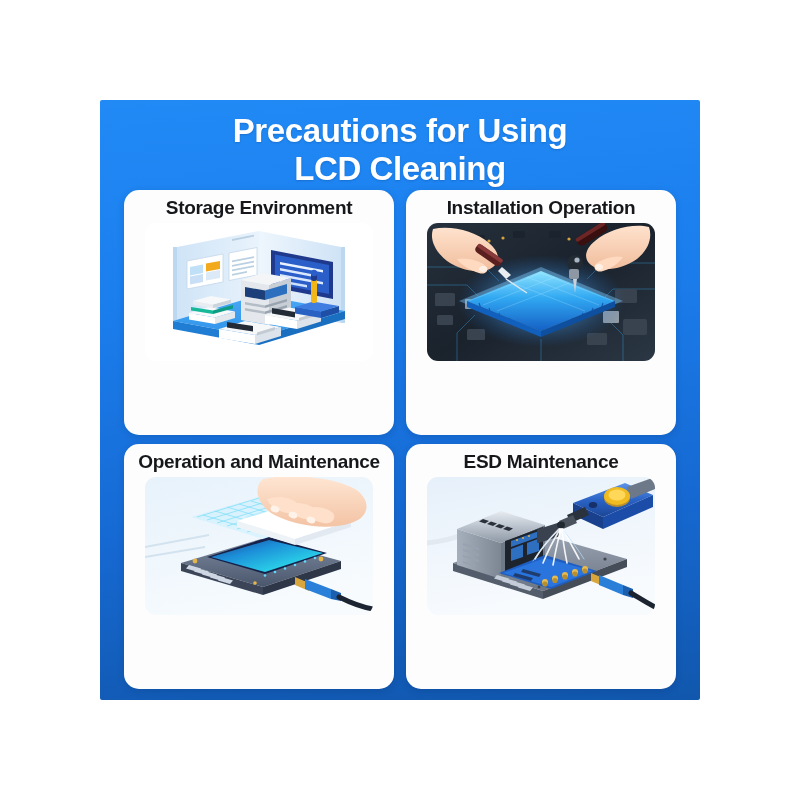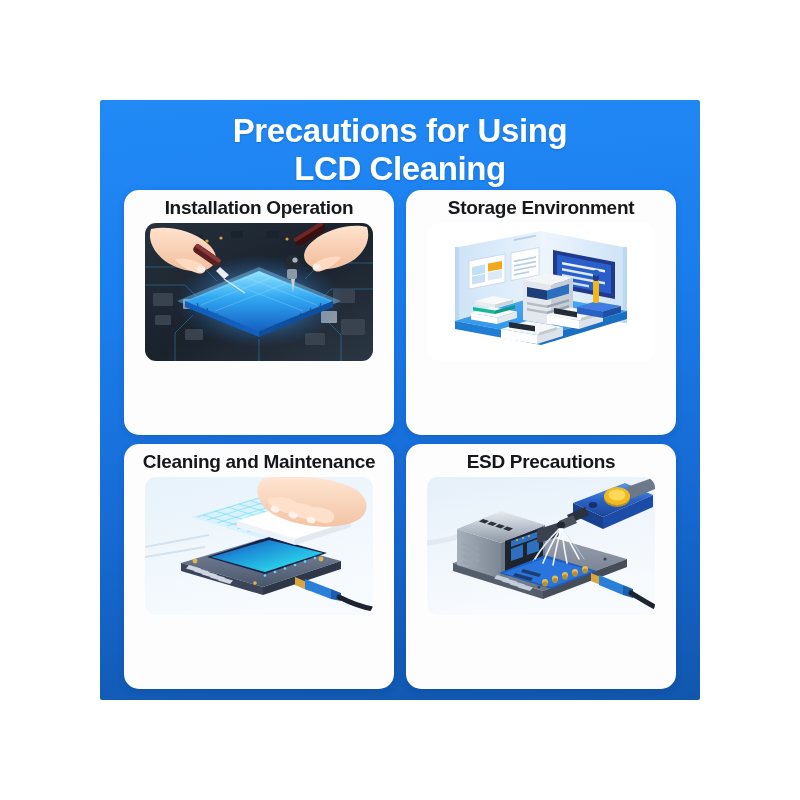--- a/index.html
+++ b/index.html
@@ -97,20 +97,130 @@
 <div id="root">
 
   <div class="panel">
 
     <h1 class="title">
       <span class="line">Precautions for Using</span>
       <span class="line">LCD Cleaning</span>
     </h1>
 
     <div class="grid">
+
+      <div class="card">
+        <div class="card-title">Storage Environment</div>
+        <div class="card-media">
+          <svg viewBox="0 0 228 138" xmlns="http://www.w3.org/2000/svg">
+            <defs>
+              <linearGradient id="c1bg" x1="0" y1="0" x2="0" y2="1">
+                <stop offset="0" stop-color="#ffffff"></stop>
+                  <stop offset="1" stop-color="#ffffff"></stop>
+              </linearGradient>
+              <linearGradient id="wallL" x1="0" y1="0" x2="1" y2="0">
+                <stop offset="0" stop-color="#cfe4f7"></stop>
+                  <stop offset="1" stop-color="#e9f3fc"></stop>
+              </linearGradient>
+              <linearGradient id="wallR" x1="0" y1="0" x2="1" y2="0">
+                <stop offset="0" stop-color="#eef6fd"></stop>
+                  <stop offset="1" stop-color="#cfe3f6"></stop>
+              </linearGradient>
+              <linearGradient id="floorG" x1="0" y1="0" x2="0" y2="1">
+                <stop offset="0" stop-color="#4aa8f4"></stop>
+                  <stop offset="1" stop-color="#2f93ea"></stop>
+              </linearGradient>
+            </defs>
+            <rect width="228" height="138" fill="url(#c1bg)"></rect>
+
+            <polygon points="32,24 114,8 114,84 32,100" fill="url(#wallL)"></polygon>
+            <polygon points="114,8 196,24 196,100 114,84" fill="url(#wallR)"></polygon>
+
+            <polygon points="28,24 32,24 32,100 28,100" fill="#bcd8f0"></polygon>
+            <polygon points="196,24 200,24 200,100 196,100" fill="#bcd8f0"></polygon>
+
+            <polygon points="114,72 200,88 114,114 28,98" fill="url(#floorG)"></polygon>
+            <polygon points="28,98 114,114 114,122 28,106" fill="#1f7ed4"></polygon>
+            <polygon points="114,114 200,88 200,96 114,122" fill="#1a6fc0"></polygon>
+
+            <g>
+              <polygon points="42,38 78,31 78,59 42,66" fill="#ffffff" stroke="#c3d7e8" stroke-width="0.8"></polygon>
+              <polygon points="45,44 58,41.5 58,50 45,52.5" fill="#bfe0f7"></polygon>
+              <polygon points="61,40.5 75,38 75,46 61,48.5" fill="#f2aa1c"></polygon>
+              <polygon points="45,53.5 58,51 58,59 45,61.5" fill="#c9dff5"></polygon>
+              <polygon points="61,49.5 75,47 75,55 61,57.5" fill="#dce9f7"></polygon>
+            </g>
+            <g>
+              <polygon points="84,30 112,24.5 112,52 84,57.5" fill="#ffffff" stroke="#c3d7e8" stroke-width="0.8"></polygon>
+              <rect x="87" y="33" width="22" height="1.8" fill="#b9cfe2" transform="skewY(-11)"></rect>
+              <polygon points="87,37.5 109,33.2 109,35 87,39.3" fill="#b9cfe2"></polygon>
+              <polygon points="87,42 109,37.7 109,39.5 87,43.8" fill="#b9cfe2"></polygon>
+              <polygon points="87,46.5 109,42.2 109,44 87,48.3" fill="#b9cfe2"></polygon>
+              <polygon points="87,51 102,48 102,49.8 87,52.8" fill="#b9cfe2"></polygon>
+            </g>
+
+            <g>
+              <polygon points="126,27 188,39 188,76 126,64" fill="#1f3a8c"></polygon>
+              <polygon points="130,31.5 184,42 184,71 130,60.5" fill="#2a5fc9"></polygon>
+              <polygon points="135,39 178,47 178,49.5 135,41.5" fill="#e9f2ff"></polygon>
+              <polygon points="135,45 170,51.8 170,54.3 135,47.5" fill="#dbe9ff"></polygon>
+              <polygon points="135,51 178,59 178,61.5 135,53.5" fill="#dbe9ff"></polygon>
+              <polygon points="135,57 162,62 162,64.5 135,59.5" fill="#cfe0fb"></polygon>
+            </g>
+
+            <g>
+              <polygon points="96,57 124,62 124,102 96,97" fill="#e4e8ec"></polygon>
+              <polygon points="124,62 146,55 146,95 124,102" fill="#c8ced6"></polygon>
+              <polygon points="96,57 118,50 146,55 124,62" fill="#f3f5f7"></polygon>
+              <polygon points="100,64 120,67.5 120,77 100,73.5" fill="#1c3f7a"></polygon>
+              <polygon points="120,67.5 142,61 142,70.5 120,77" fill="#2c6fbe"></polygon>
+              <polygon points="100,79 120,82.5 120,85 100,81.5" fill="#b4bcc6"></polygon>
+              <polygon points="100,85 120,88.5 120,91 100,87.5" fill="#b4bcc6"></polygon>
+              <polygon points="120,82.5 142,76 142,78.5 120,85" fill="#9aa4b0"></polygon>
+              <polygon points="120,88.5 142,82 142,84.5 120,91" fill="#9aa4b0"></polygon>
+            </g>
+
+            <g>
+              <polygon points="44,90 70,94.5 70,101 44,96.5" fill="#ffffff"></polygon>
+              <polygon points="70,94.5 90,88.5 90,95 70,101" fill="#e3e8ed"></polygon>
+              <polygon points="44,90 64,84 90,88.5 70,94.5" fill="#f7f9fb"></polygon>
+              <polygon points="46,84 68,87.5 68,91 46,87.5" fill="#16b89a"></polygon>
+              <polygon points="68,87.5 88,82 88,85.5 68,91" fill="#0f9c84"></polygon>
+              <polygon points="48,78 68,81.5 68,85 48,81.5" fill="#e9edf1"></polygon>
+              <polygon points="68,81.5 86,76.5 86,80 68,85" fill="#ccd3da"></polygon>
+              <polygon points="48,78 66,73 86,76.5 68,81.5" fill="#f6f8fa"></polygon>
+            </g>
+
+            <g>
+              <polygon points="74,106 110,112 110,121 74,115" fill="#ffffff"></polygon>
+              <polygon points="110,112 136,104 136,113 110,121" fill="#dde3ea"></polygon>
+              <polygon points="74,106 100,98 136,104 110,112" fill="#f5f7f9"></polygon>
+              <polygon points="82,104.5 108,108.5 108,103 82,99" fill="#222b36"></polygon>
+              <polygon points="112,109.5 130,104 130,107 112,112.5" fill="#c3cad2"></polygon>
+            </g>
+
+            <g>
+              <polygon points="120,92 152,97.5 152,106 120,100.5" fill="#ffffff"></polygon>
+              <polygon points="152,97.5 176,90 176,98.5 152,106" fill="#dde3ea"></polygon>
+              <polygon points="120,92 144,84.5 176,90 152,97.5" fill="#f5f7f9"></polygon>
+              <polygon points="127,90.5 150,94.5 150,89 127,85" fill="#222b36"></polygon>
+              <polygon points="154,95 172,89.5 172,92.5 154,98" fill="#c3cad2"></polygon>
+            </g>
+
+            <g>
+              <polygon points="150,84 176,88.5 176,95 150,90.5" fill="#2a62c4"></polygon>
+              <polygon points="176,88.5 194,83 194,89.5 176,95" fill="#1e4ea6"></polygon>
+              <polygon points="150,84 168,78.5 194,83 176,88.5" fill="#3f7ee0"></polygon>
+              <rect x="166" y="56" width="6" height="24" rx="2" fill="#f2b717"></rect>
+              <rect x="166" y="50" width="6" height="8" rx="2.5" fill="#1f3a8c"></rect>
+              <circle cx="169" cy="50" r="3.2" fill="#2a5fc9"></circle>
+            </g>
+          </svg>
+        </div>
+      </div>
 
       <div class="card">
         <div class="card-title">Installation Operation</div>
         <div class="card-media">
           <svg viewBox="0 0 228 138" xmlns="http://www.w3.org/2000/svg">
             <defs>
               <linearGradient id="pcbG" x1="0" y1="0" x2="1" y2="1">
                 <stop offset="0" stop-color="#26313d"></stop>
                   <stop offset="0.5" stop-color="#1a222c"></stop>
                 <stop offset="1" stop-color="#2b3744"></stop>
@@ -219,131 +329,21 @@
               <circle cx="148" cy="40" r="8" fill="#222a33"></circle>
               <circle cx="150" cy="37" r="2.6" fill="#a9b5c2"></circle>
               <rect x="142" y="46" width="10" height="10" rx="2" fill="#8d98a4"></rect>
               <polygon points="146,56 148,70 150,56" fill="#c9d2db"></polygon>
             </g>
           </svg>
         </div>
       </div>
 
       <div class="card">
-        <div class="card-title">Storage Environment</div>
-        <div class="card-media">
-          <svg viewBox="0 0 228 138" xmlns="http://www.w3.org/2000/svg">
-            <defs>
-              <linearGradient id="c1bg" x1="0" y1="0" x2="0" y2="1">
-                <stop offset="0" stop-color="#ffffff"></stop>
-                  <stop offset="1" stop-color="#ffffff"></stop>
-              </linearGradient>
-              <linearGradient id="wallL" x1="0" y1="0" x2="1" y2="0">
-                <stop offset="0" stop-color="#cfe4f7"></stop>
-                  <stop offset="1" stop-color="#e9f3fc"></stop>
-              </linearGradient>
-              <linearGradient id="wallR" x1="0" y1="0" x2="1" y2="0">
-                <stop offset="0" stop-color="#eef6fd"></stop>
-                  <stop offset="1" stop-color="#cfe3f6"></stop>
-              </linearGradient>
-              <linearGradient id="floorG" x1="0" y1="0" x2="0" y2="1">
-                <stop offset="0" stop-color="#4aa8f4"></stop>
-                  <stop offset="1" stop-color="#2f93ea"></stop>
-              </linearGradient>
-            </defs>
-            <rect width="228" height="138" fill="url(#c1bg)"></rect>
-
-            <polygon points="32,24 114,8 114,84 32,100" fill="url(#wallL)"></polygon>
-            <polygon points="114,8 196,24 196,100 114,84" fill="url(#wallR)"></polygon>
-
-            <polygon points="28,24 32,24 32,100 28,100" fill="#bcd8f0"></polygon>
-            <polygon points="196,24 200,24 200,100 196,100" fill="#bcd8f0"></polygon>
-
-            <polygon points="114,72 200,88 114,114 28,98" fill="url(#floorG)"></polygon>
-            <polygon points="28,98 114,114 114,122 28,106" fill="#1f7ed4"></polygon>
-            <polygon points="114,114 200,88 200,96 114,122" fill="#1a6fc0"></polygon>
-
-            <g>
-              <polygon points="42,38 78,31 78,59 42,66" fill="#ffffff" stroke="#c3d7e8" stroke-width="0.8"></polygon>
-              <polygon points="45,44 58,41.5 58,50 45,52.5" fill="#bfe0f7"></polygon>
-              <polygon points="61,40.5 75,38 75,46 61,48.5" fill="#f2aa1c"></polygon>
-              <polygon points="45,53.5 58,51 58,59 45,61.5" fill="#c9dff5"></polygon>
-              <polygon points="61,49.5 75,47 75,55 61,57.5" fill="#dce9f7"></polygon>
-            </g>
-            <g>
-              <polygon points="84,30 112,24.5 112,52 84,57.5" fill="#ffffff" stroke="#c3d7e8" stroke-width="0.8"></polygon>
-              <rect x="87" y="33" width="22" height="1.8" fill="#b9cfe2" transform="skewY(-11)"></rect>
-              <polygon points="87,37.5 109,33.2 109,35 87,39.3" fill="#b9cfe2"></polygon>
-              <polygon points="87,42 109,37.7 109,39.5 87,43.8" fill="#b9cfe2"></polygon>
-              <polygon points="87,46.5 109,42.2 109,44 87,48.3" fill="#b9cfe2"></polygon>
-              <polygon points="87,51 102,48 102,49.8 87,52.8" fill="#b9cfe2"></polygon>
-            </g>
-
-            <g>
-              <polygon points="126,27 188,39 188,76 126,64" fill="#1f3a8c"></polygon>
-              <polygon points="130,31.5 184,42 184,71 130,60.5" fill="#2a5fc9"></polygon>
-              <polygon points="135,39 178,47 178,49.5 135,41.5" fill="#e9f2ff"></polygon>
-              <polygon points="135,45 170,51.8 170,54.3 135,47.5" fill="#dbe9ff"></polygon>
-              <polygon points="135,51 178,59 178,61.5 135,53.5" fill="#dbe9ff"></polygon>
-              <polygon points="135,57 162,62 162,64.5 135,59.5" fill="#cfe0fb"></polygon>
-            </g>
-
-            <g>
-              <polygon points="96,57 124,62 124,102 96,97" fill="#e4e8ec"></polygon>
-              <polygon points="124,62 146,55 146,95 124,102" fill="#c8ced6"></polygon>
-              <polygon points="96,57 118,50 146,55 124,62" fill="#f3f5f7"></polygon>
-              <polygon points="100,64 120,67.5 120,77 100,73.5" fill="#1c3f7a"></polygon>
-              <polygon points="120,67.5 142,61 142,70.5 120,77" fill="#2c6fbe"></polygon>
-              <polygon points="100,79 120,82.5 120,85 100,81.5" fill="#b4bcc6"></polygon>
-              <polygon points="100,85 120,88.5 120,91 100,87.5" fill="#b4bcc6"></polygon>
-              <polygon points="120,82.5 142,76 142,78.5 120,85" fill="#9aa4b0"></polygon>
-              <polygon points="120,88.5 142,82 142,84.5 120,91" fill="#9aa4b0"></polygon>
-            </g>
-
-            <g>
-              <polygon points="44,90 70,94.5 70,101 44,96.5" fill="#ffffff"></polygon>
-              <polygon points="70,94.5 90,88.5 90,95 70,101" fill="#e3e8ed"></polygon>
-              <polygon points="44,90 64,84 90,88.5 70,94.5" fill="#f7f9fb"></polygon>
-              <polygon points="46,84 68,87.5 68,91 46,87.5" fill="#16b89a"></polygon>
-              <polygon points="68,87.5 88,82 88,85.5 68,91" fill="#0f9c84"></polygon>
-              <polygon points="48,78 68,81.5 68,85 48,81.5" fill="#e9edf1"></polygon>
-              <polygon points="68,81.5 86,76.5 86,80 68,85" fill="#ccd3da"></polygon>
-              <polygon points="48,78 66,73 86,76.5 68,81.5" fill="#f6f8fa"></polygon>
-            </g>
-
-            <g>
-              <polygon points="74,106 110,112 110,121 74,115" fill="#ffffff"></polygon>
-              <polygon points="110,112 136,104 136,113 110,121" fill="#dde3ea"></polygon>
-              <polygon points="74,106 100,98 136,104 110,112" fill="#f5f7f9"></polygon>
-              <polygon points="82,104.5 108,108.5 108,103 82,99" fill="#222b36"></polygon>
-              <polygon points="112,109.5 130,104 130,107 112,112.5" fill="#c3cad2"></polygon>
-            </g>
-
-            <g>
-              <polygon points="120,92 152,97.5 152,106 120,100.5" fill="#ffffff"></polygon>
-              <polygon points="152,97.5 176,90 176,98.5 152,106" fill="#dde3ea"></polygon>
-              <polygon points="120,92 144,84.5 176,90 152,97.5" fill="#f5f7f9"></polygon>
-              <polygon points="127,90.5 150,94.5 150,89 127,85" fill="#222b36"></polygon>
-              <polygon points="154,95 172,89.5 172,92.5 154,98" fill="#c3cad2"></polygon>
-            </g>
-
-            <g>
-              <polygon points="150,84 176,88.5 176,95 150,90.5" fill="#2a62c4"></polygon>
-              <polygon points="176,88.5 194,83 194,89.5 176,95" fill="#1e4ea6"></polygon>
-              <polygon points="150,84 168,78.5 194,83 176,88.5" fill="#3f7ee0"></polygon>
-              <rect x="166" y="56" width="6" height="24" rx="2" fill="#f2b717"></rect>
-              <rect x="166" y="50" width="6" height="8" rx="2.5" fill="#1f3a8c"></rect>
-              <circle cx="169" cy="50" r="3.2" fill="#2a5fc9"></circle>
-            </g>
-          </svg>
-        </div>
-      </div>
-
-      <div class="card">
-        <div class="card-title">Cleaning and Maintenance</div>
+        <div class="card-title">Operation and Maintenance</div>
         <div class="card-media">
           <svg viewBox="0 0 228 138" xmlns="http://www.w3.org/2000/svg">
             <defs>
               <linearGradient id="c3bg" x1="0" y1="0" x2="0.4" y2="1">
                 <stop offset="0" stop-color="#e7f2fb"></stop>
                   <stop offset="1" stop-color="#f7fbfe"></stop>
               </linearGradient>
               <linearGradient id="screenG" x1="0" y1="0" x2="1" y2="1">
                 <stop offset="0" stop-color="#1d3f8a"></stop>
                   <stop offset="0.35" stop-color="#1c8ed8"></stop>
@@ -438,21 +438,21 @@
               <polygon points="150,100 164,106 164,114 150,108" fill="#d8a63c"></polygon>
               <polygon points="160,102 186,112 186,122 160,112" fill="#2a7fd8"></polygon>
               <polygon points="186,112 196,116 196,124 186,122" fill="#1c5fae"></polygon>
               <path d="M194,120 C206,126 216,130 228,132" stroke="#1b2430" stroke-width="5" fill="none" stroke-linecap="round"></path>
             </g>
           </svg>
         </div>
       </div>
 
       <div class="card">
-        <div class="card-title">ESD Precautions</div>
+        <div class="card-title">ESD Maintenance</div>
         <div class="card-media">
           <svg viewBox="0 0 228 138" xmlns="http://www.w3.org/2000/svg">
             <defs>
               <linearGradient id="c4bg" x1="0" y1="0" x2="0.3" y2="1">
                 <stop offset="0" stop-color="#e6f0fa"></stop>
                   <stop offset="1" stop-color="#f8fbfe"></stop>
               </linearGradient>
               <linearGradient id="metalG" x1="0" y1="0" x2="0" y2="1">
                 <stop offset="0" stop-color="#e8ecf1"></stop>
                   <stop offset="0.5" stop-color="#b9c2cc"></stop>

